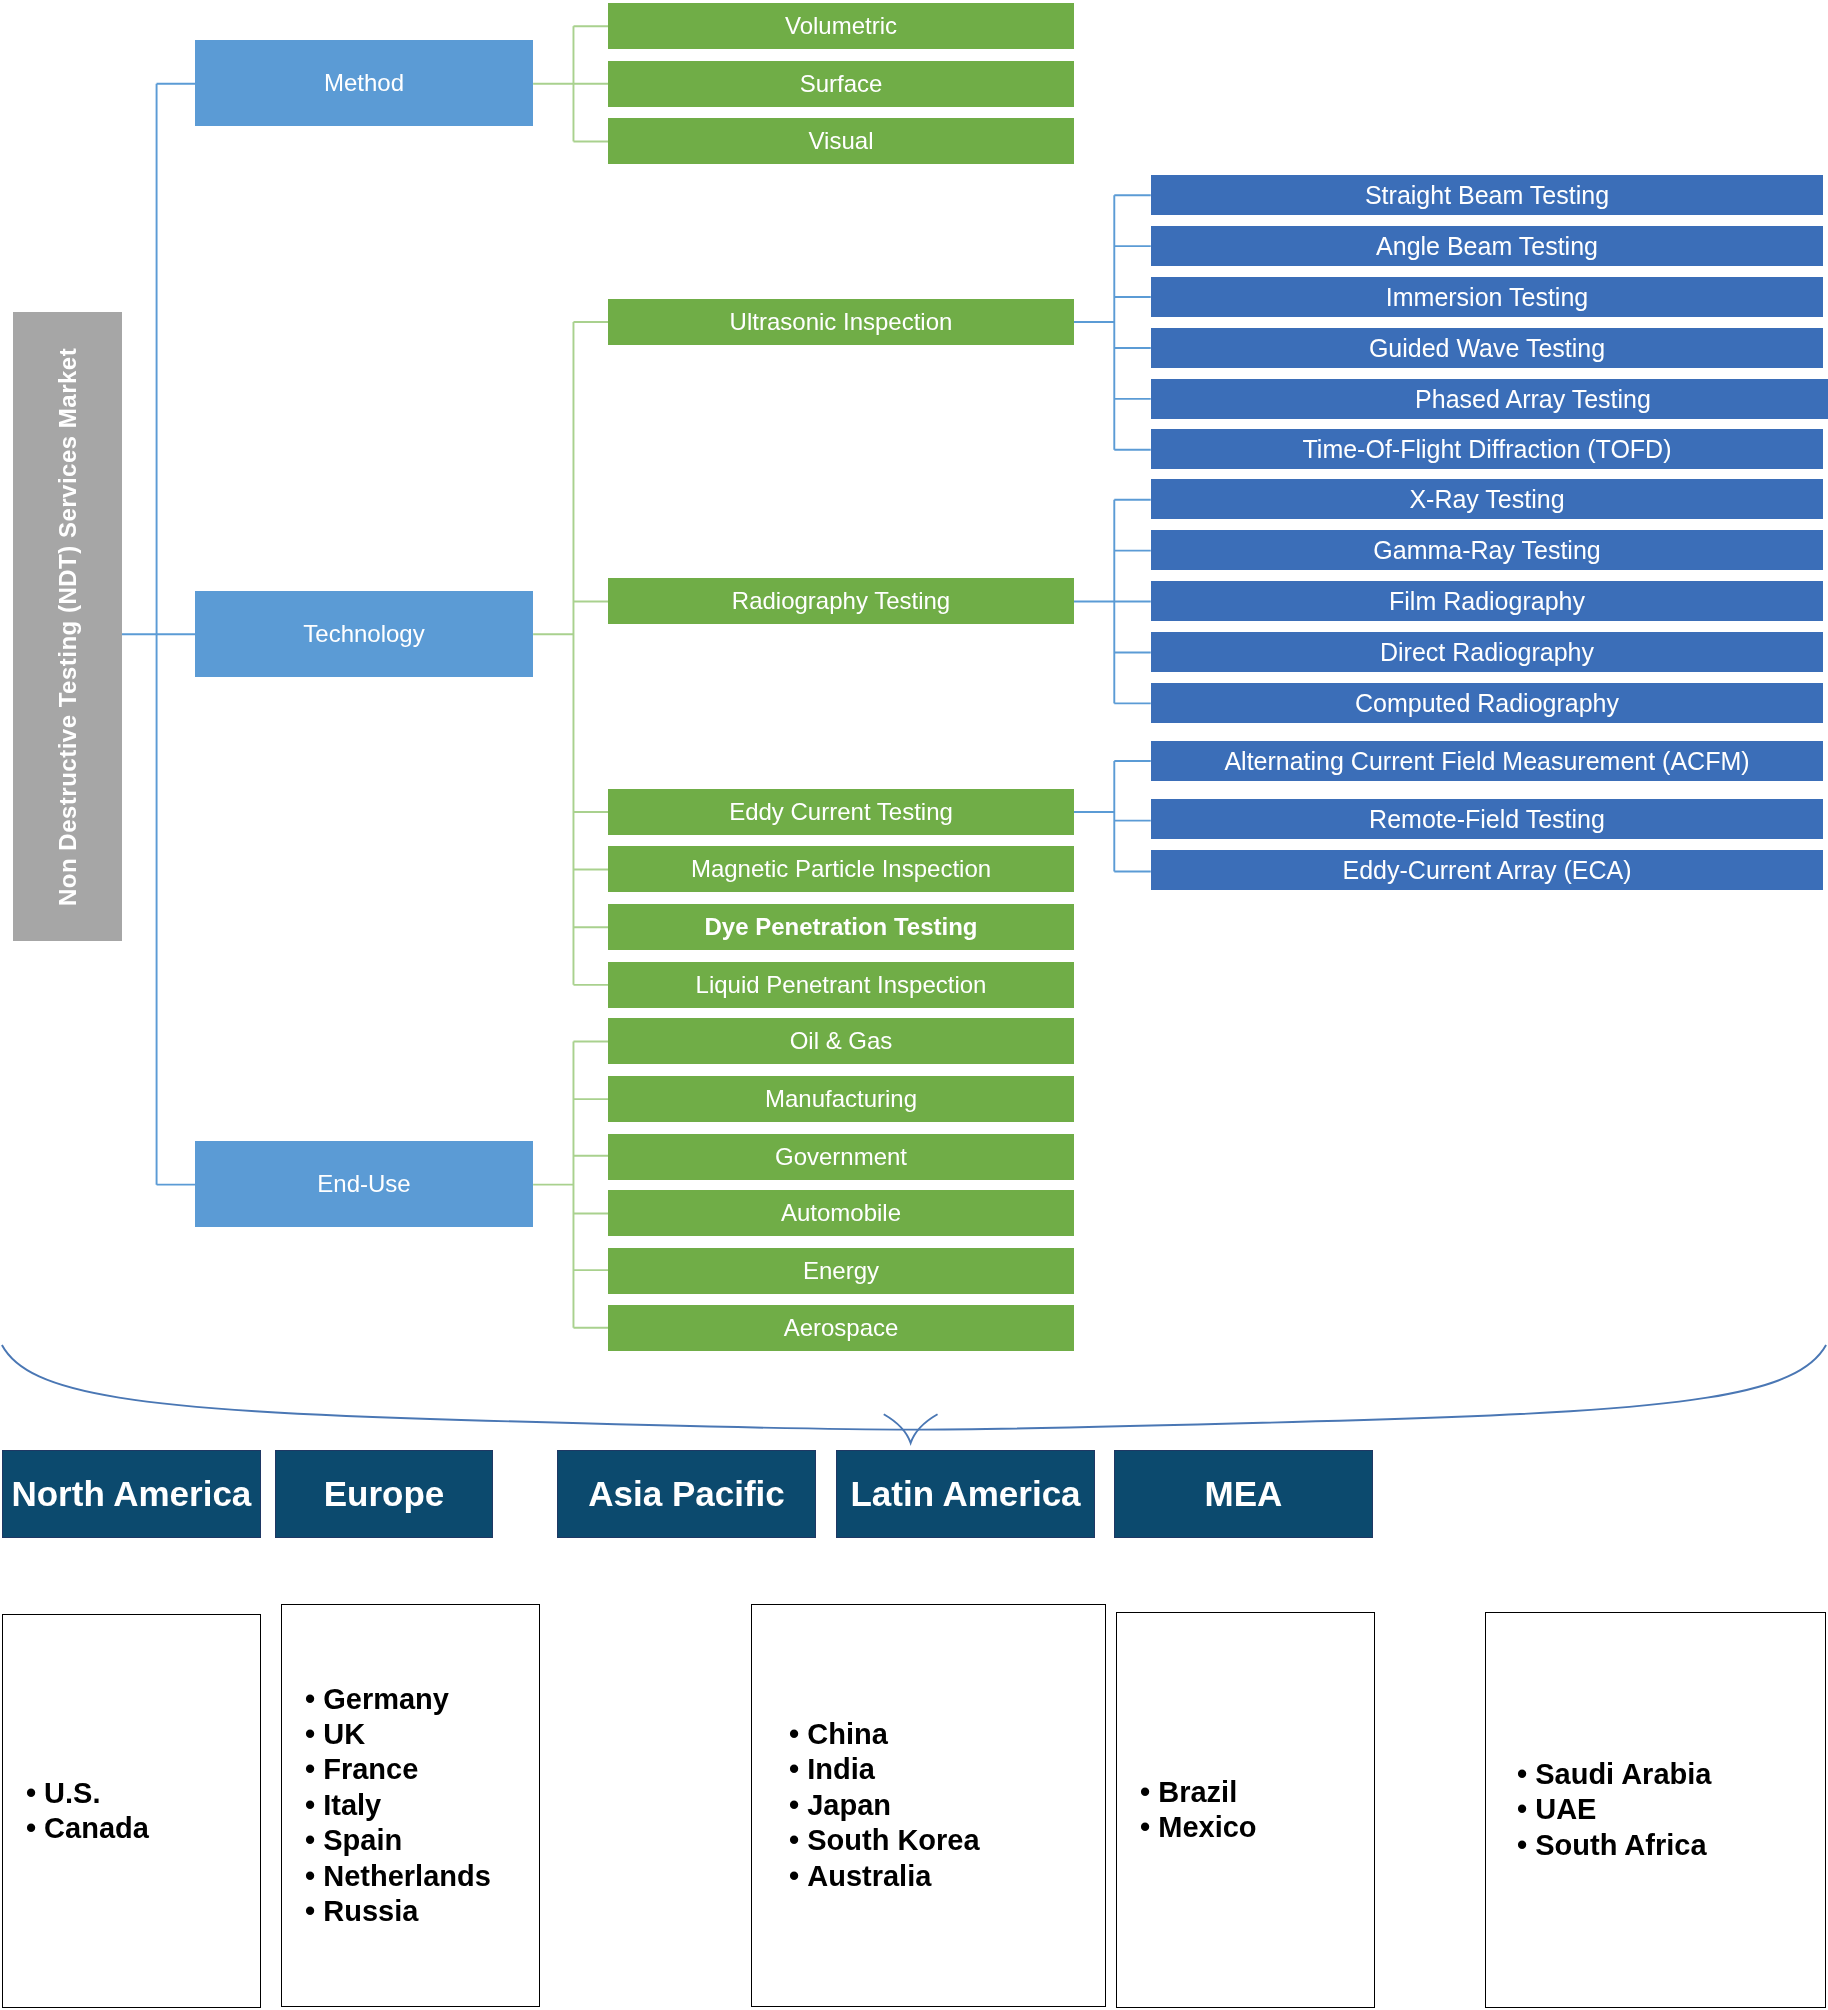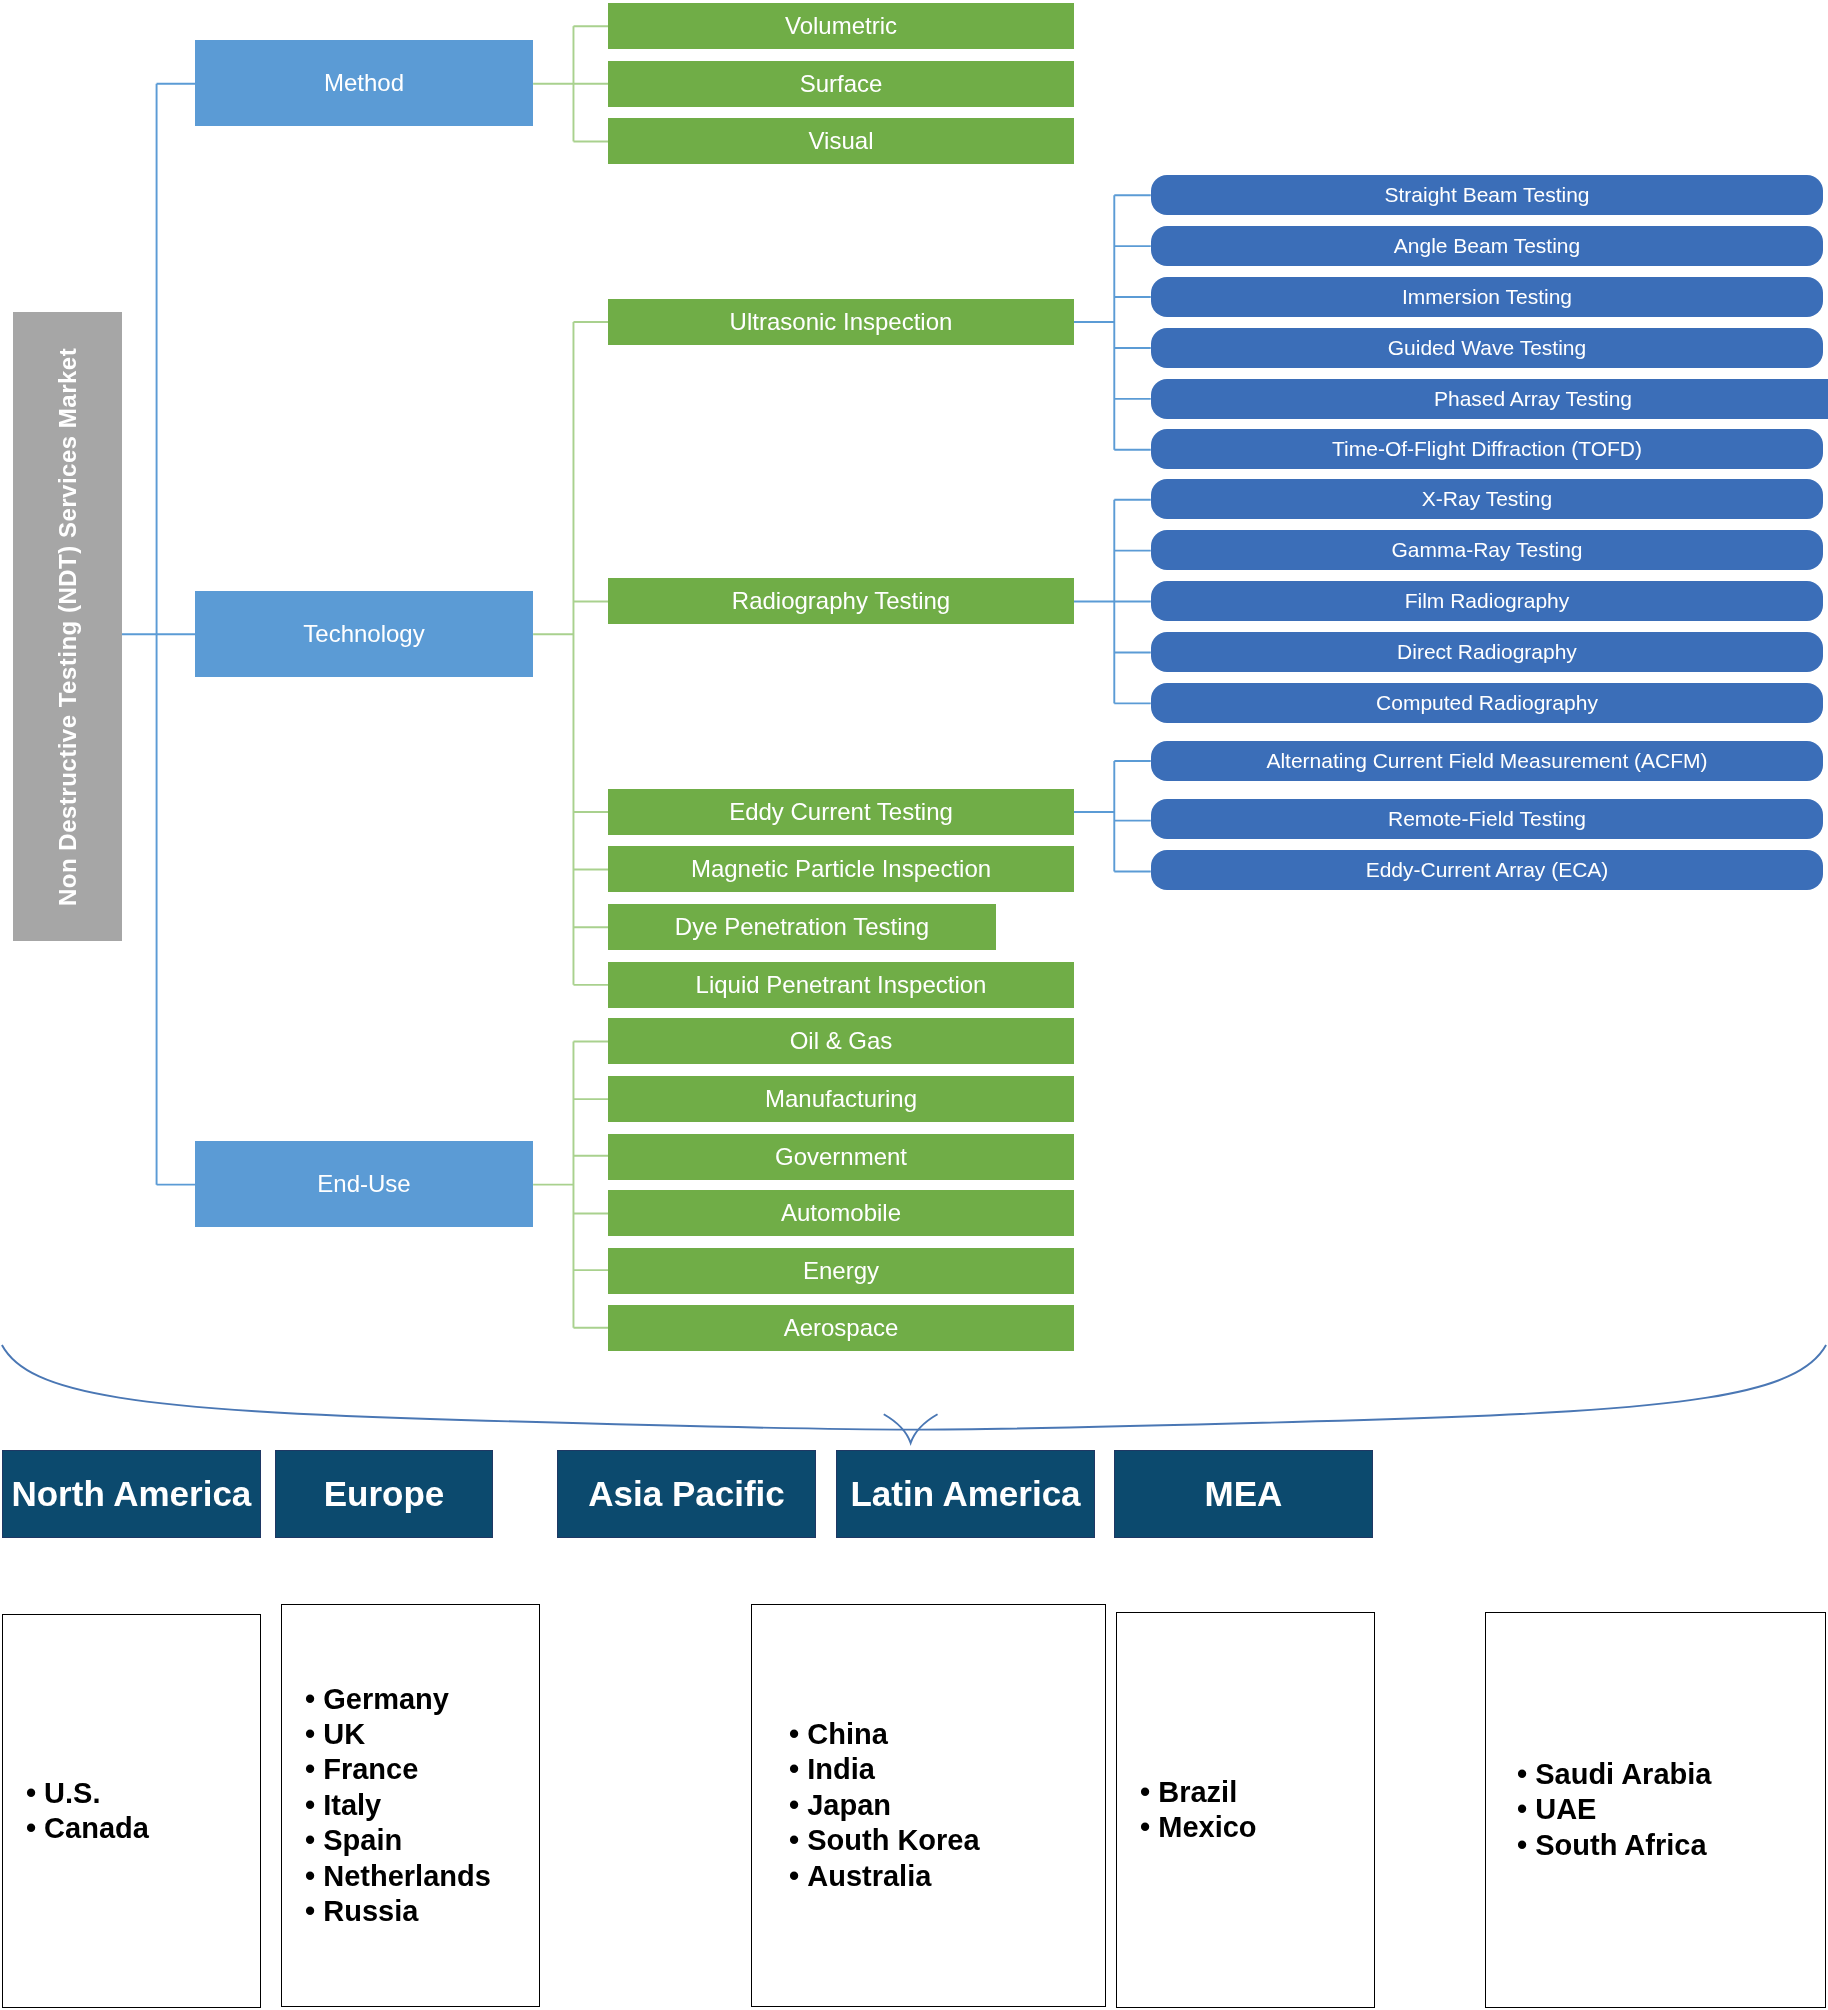--- a/index.html
+++ b/index.html
@@ -8,21 +8,21 @@
   svg.lines{position:absolute;left:0;top:0;width:1828px;height:2011px;pointer-events:none;}
 
   .box{position:absolute;display:flex;align-items:center;justify-content:center;
        color:#ffffff;text-align:center;box-sizing:border-box;line-height:1.15;}
 
   .root-box{background:#a6a6a6;color:#ffffff;font-weight:bold;font-size:24px;
             writing-mode:vertical-rl;transform:rotate(180deg);letter-spacing:0.5px;}
 
   .seg-box{background:#5b9bd5;font-size:24px;}
   .green-box{background:#70ad47;font-size:24px;}
-  .blue-sub{background:#3b6eb8;font-size:21px;border-radius:16px;}
+  .blue-sub{background:#3b6eb8;font-size:25px;}
 
   .region-head{background:#0c4a6e;border:1.9px solid #1f3864;font-weight:bold;font-size:35px;
                letter-spacing:0px;}
   .region-body{position:absolute;border:1.9px solid #000000;background:#ffffff;box-sizing:border-box;
                display:flex;flex-direction:column;justify-content:center;padding-left:23px;}
   .region-body .li{color:#000000;font-weight:bold;font-size:29px;line-height:1.22;white-space:nowrap;}
 </style>
 </head>
 <body>
 
@@ -135,21 +135,21 @@
   </div>
   <div class="box green-box" style="left:608px;top:578px;width:466px;height:46px;">
     <span>Radiography Testing</span>
   </div>
   <div class="box green-box" style="left:608px;top:789px;width:466px;height:46px;">
     <span>Eddy Current Testing</span>
   </div>
   <div class="box green-box" style="left:608px;top:846px;width:466px;height:46px;">
     <span>Magnetic Particle Inspection</span>
   </div>
-  <div class="box green-box" style="left:608px;top:904px;width:388px;height:46px;">
+  <div class="box green-box" style="left:608px;top:904px;width:466px;height:46px;font-weight:bold;">
     <span>Dye Penetration Testing</span>
   </div>
   <div class="box green-box" style="left:608px;top:962px;width:466px;height:46px;">
     <span>Liquid Penetrant Inspection</span>
   </div>
 
   <div class="box blue-sub" style="left:1151px;top:175px;width:672px;height:40px;">
     <span>Straight Beam Testing</span>
   </div>
   <div class="box blue-sub" style="left:1151px;top:226px;width:672px;height:40px;">

